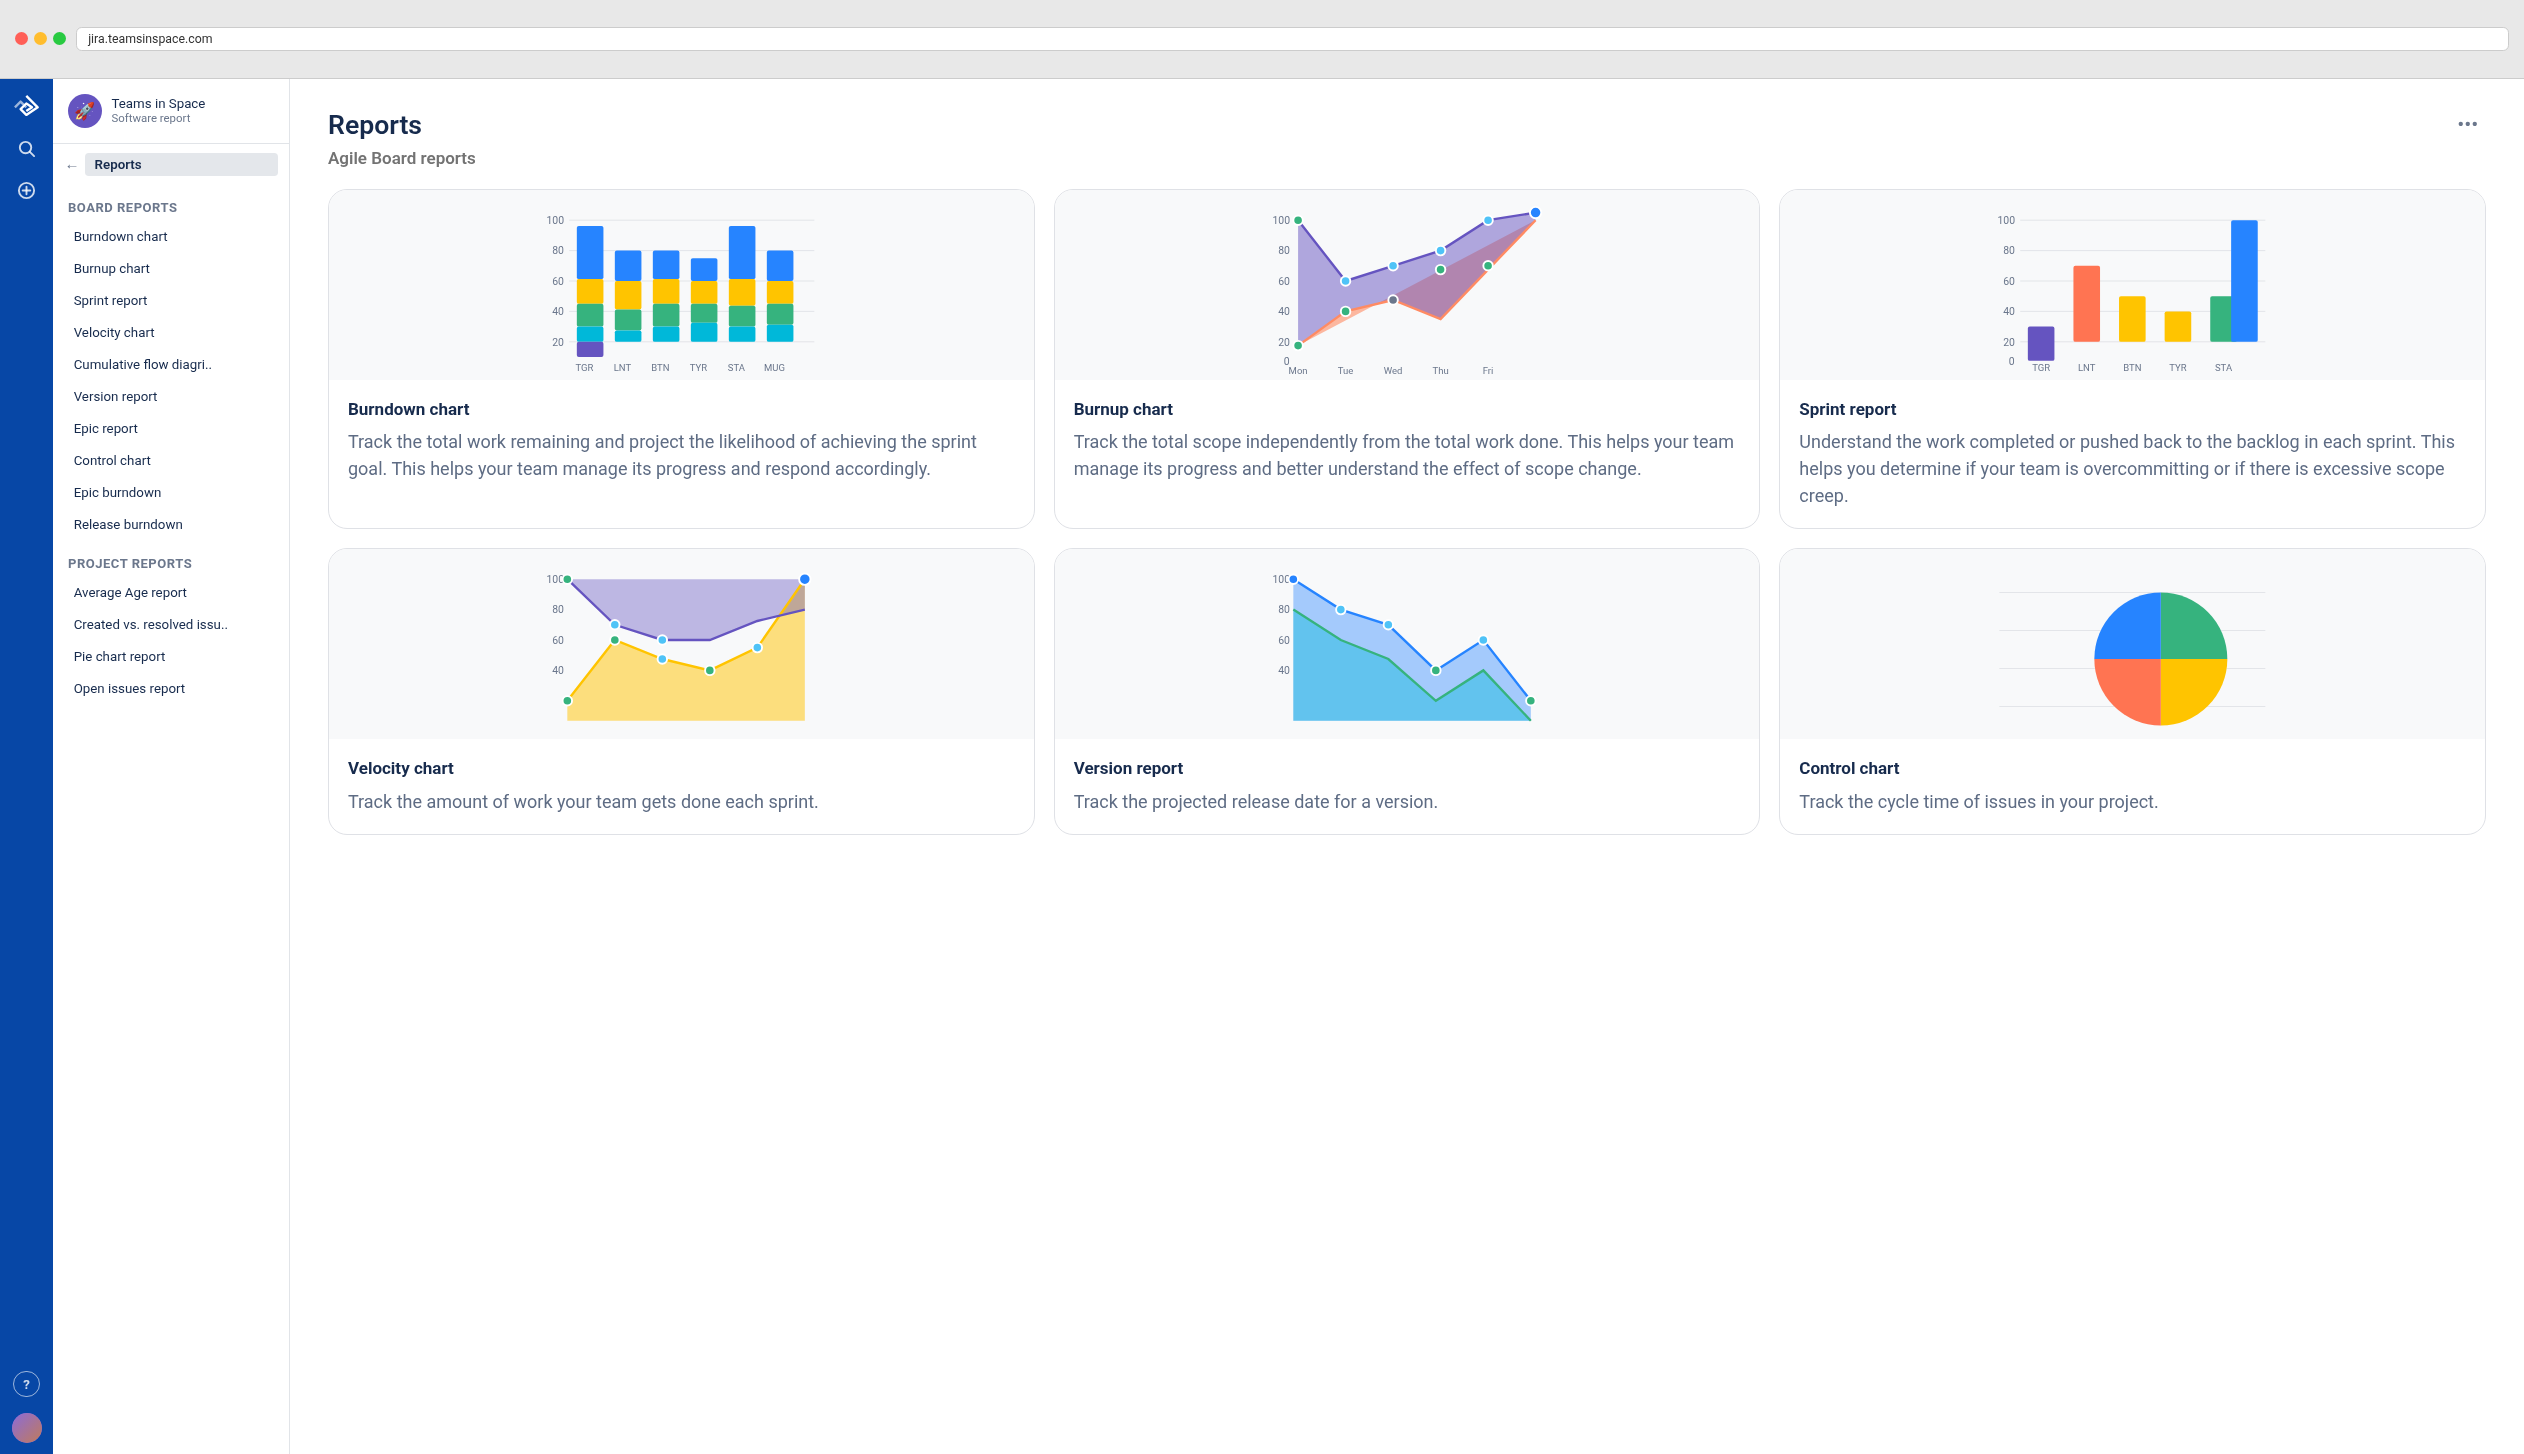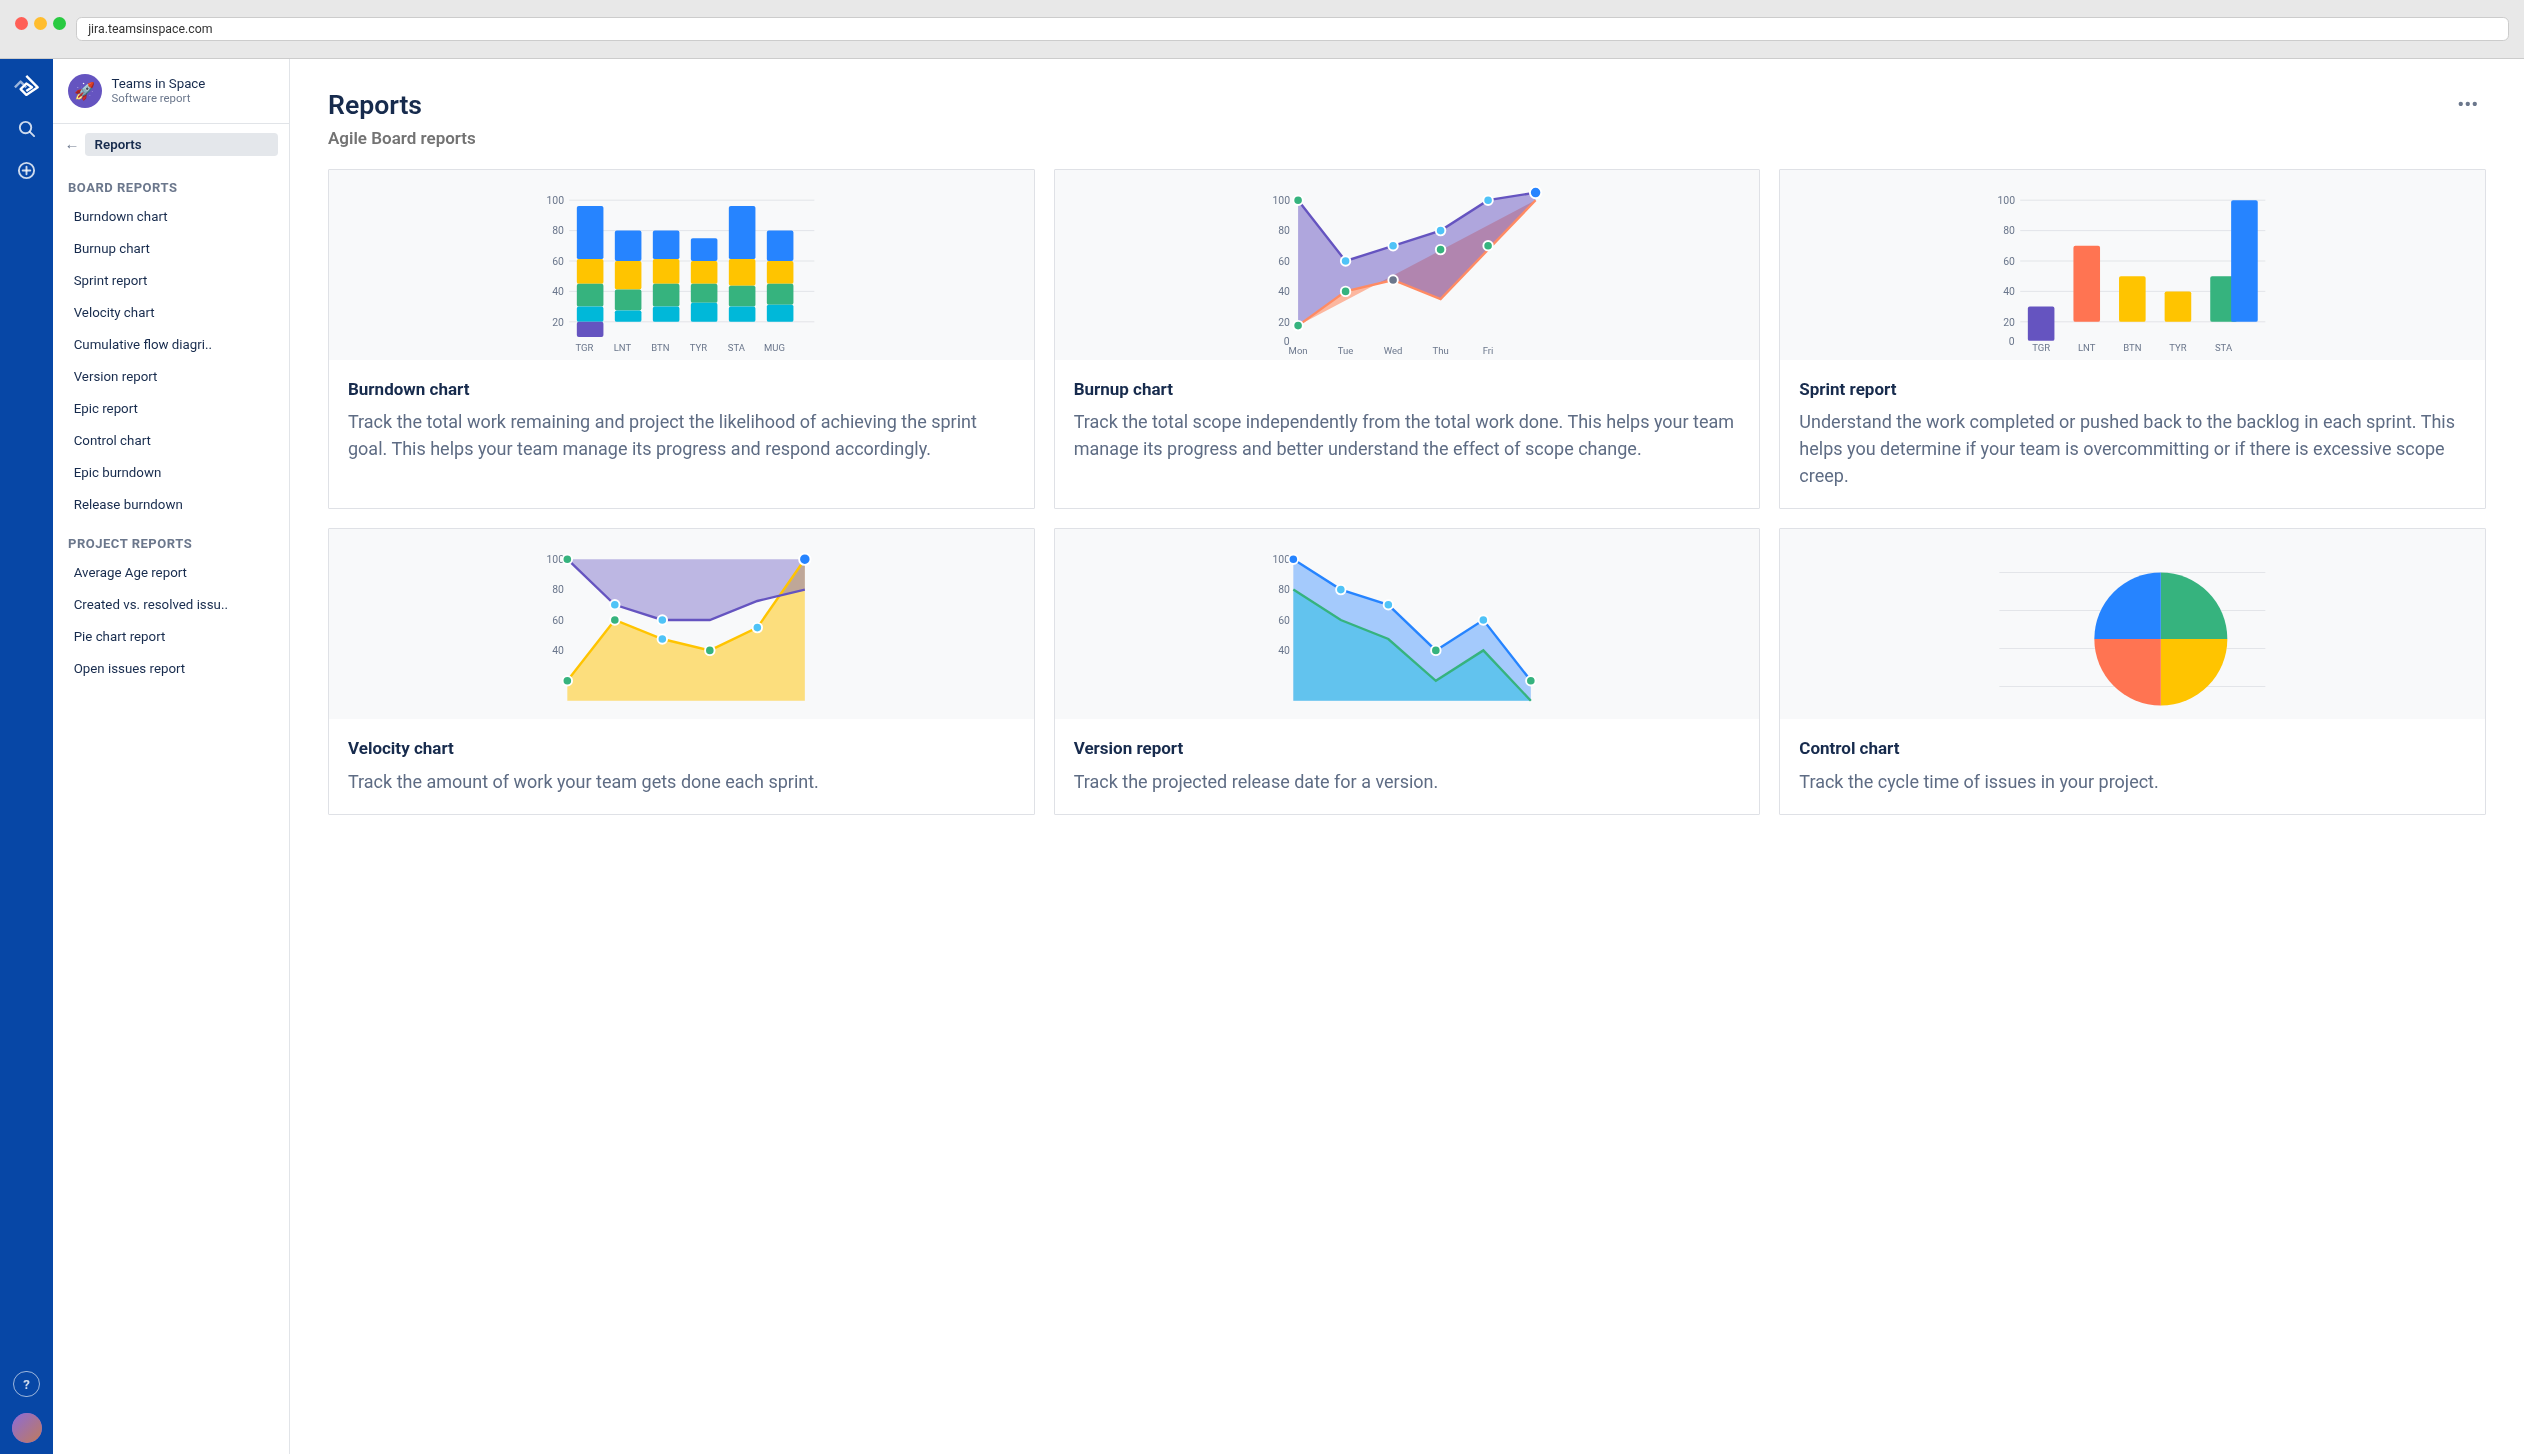--- a/index.html
+++ b/index.html
@@ -1,19 +1,19 @@
 <!DOCTYPE html>
 <html style="font-size:15px"><head>
   <meta charset="utf-8">
   <style>
     * { box-sizing: border-box; margin: 0; padding: 0; }
     body { font-family: -apple-system, BlinkMacSystemFont, 'Segoe UI', Roboto, sans-serif; background: #f4f5f7; display: flex; flex-direction: column; height: 100vh; overflow: hidden; }
 
     
-    .browser-chrome { background: #e8e8e8; padding: 17px 15px; display: flex; align-items: flex-start; gap: 9.5px; border-bottom: 0.9px solid #ccc; }
+    .browser-chrome { background: #e8e8e8; padding: 27px 15px; display: flex; align-items: center; gap: 9.5px; border-bottom: 0.9px solid #ccc; }
     .browser-dots { display: flex; gap: 5.7px; }
     .dot { width: 13.3px; height: 13.3px; border-radius: 50%; }
     .dot-red { background: #ff5f57; }
     .dot-yellow { background: #ffbd2e; }
     .dot-green { background: #28ca41; }
     .address-bar { flex: 1; background: white; border: 0.9px solid #ccc; border-radius: 5.7px; padding: 3.8px 11.4px; font-size: 12.3px; color: #333; }
 
     
     .app { display: flex; flex: 1; overflow: hidden; }
 
@@ -43,21 +43,21 @@
     .main { flex: 1; overflow-y: auto; padding: 30px 38px; background: #fff; }
     .page-header { display: flex; align-items: center; justify-content: space-between; margin-bottom: 7.6px; }
     .page-title { font-size: 26.6px; font-weight: 600; color: #172b4d; }
     .more-btn { font-size: 21px; color: #6b778c; cursor: pointer; padding: 3.8px 7.6px; }
 
     .section-title { font-size: 17px; font-weight: 600; color: #737373; margin-bottom: 21px; }
 
     
     .cards-grid { display: grid; grid-template-columns: repeat(3, 1fr); gap: 19px; }
 
-    .report-card { background: white; border: 0.9px solid #dfe1e6; border-radius: 1px; overflow: hidden; cursor: pointer; transition: box-shadow 0.2s; }
+    .report-card { background: white; border: 0.9px solid #dfe1e6; border-radius: 19px; overflow: hidden; cursor: pointer; transition: box-shadow 0.2s; }
 
     .card-chart { height: 190px; background: #f8f9fa; position: relative; padding: 15px 15px 0; }
     .card-body { padding: 19px; }
     .card-title { font-size: 17px; font-weight: 700; color: #172b4d; margin-bottom: 9.5px; }
     .card-desc { font-size: 18px; color: #5e6c84; line-height: 1.5; }
 
     
     svg { display: block; }
 
     

